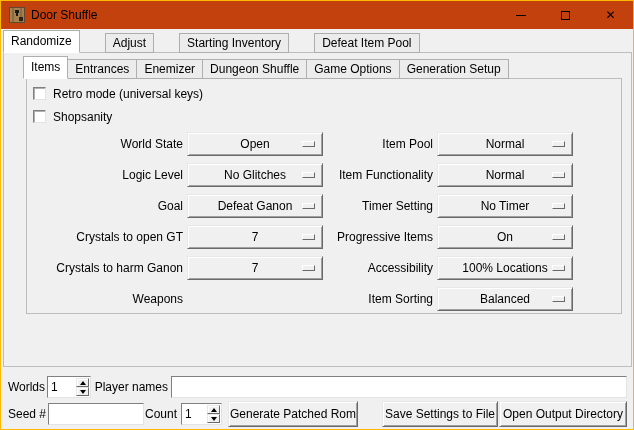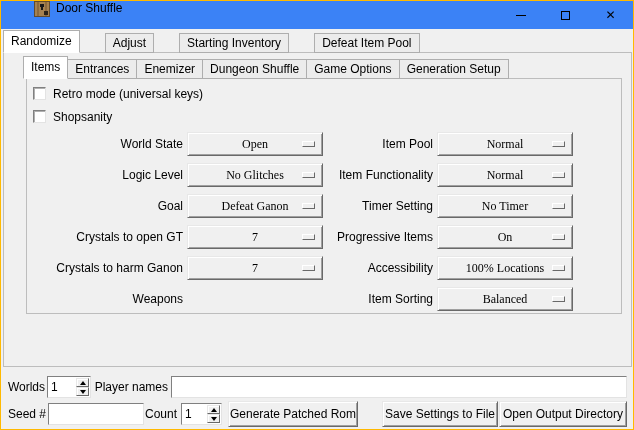--- a/index.html
+++ b/index.html
@@ -4,21 +4,21 @@
 <style>
   * { box-sizing: border-box; margin: 0; padding: 0; }
   html,body { background:#555; }
   .win {
     position: relative; width: 634px; height: 430px;
     background: #f0f0f0; border: 1px solid #ffb900;
     font-family: "Liberation Sans", sans-serif; font-size: 12px; color: #000;
     overflow: hidden;
   }
   
-  .titlebar { position:absolute; left:0; top:0; width:632px; height:28px; background:#3b82f6; display:flex; align-items:flex-start;padding-left:25px; }
+  .titlebar { position:absolute; left:0; top:0; width:632px; height:28px; background:#c2410c; display:flex; align-items:center; }
   .app-icon { margin-left:8px; width:16px; height:16px; flex:0 0 16px; }
   .title-text { margin-left:6px; font-size:12px; color:#000; white-space:nowrap; }
   .caption-btns { position:absolute; right:0; top:0; height:28px; display:flex; }
   .cap-btn { width:45px; height:28px; display:flex; align-items:center; justify-content:center; cursor:default; }
   .glyph-min { width:10px; height:1px; background:#000; }
   .glyph-max { width:9px; height:9px; border:1px solid #000; }
   .glyph-close { font-size:12px; line-height:12px; color:#000; }
   
   .tabrow { position:absolute; display:flex; align-items:flex-end; z-index:2; height:23px; }
   .tab {
@@ -37,21 +37,21 @@
   }
   .check-label { margin-left:7px; white-space:nowrap; }
   
   .opt-label { position:absolute; height:24px; line-height:24px; text-align:right; white-space:nowrap; }
   .optmenu {
     position:absolute; width:136px; height:24px; background:#f0f0f0;
     border:1px solid; border-color:#e8e8e8 #696969 #696969 #e8e8e8;
     box-shadow: inset 1px 1px 0 #fff, inset -1px -1px 0 #a0a0a0;
     display:flex; align-items:center; justify-content:center; cursor:default;
   }
-  .optmenu .val { line-height:20px;font-family:Liberation Serif, serif; }
+  .optmenu .val { line-height:20px; }
   .slot {
     position:absolute; right:7px; top:50%; margin-top:-3px; width:13px; height:6px;
     background:#f0f0f0; border:1px solid; border-color:#fff #696969 #696969 #fff;
   }
   
   .entry {
     position:absolute; background:#fff; border:1px solid; border-color:#808080 #e3e3e3 #e3e3e3 #808080;
     font-family:"Liberation Sans", sans-serif; font-size:12px; padding:0 3px; color:#000;
   }
   .lbl { position:absolute; line-height:22px; white-space:nowrap; }

